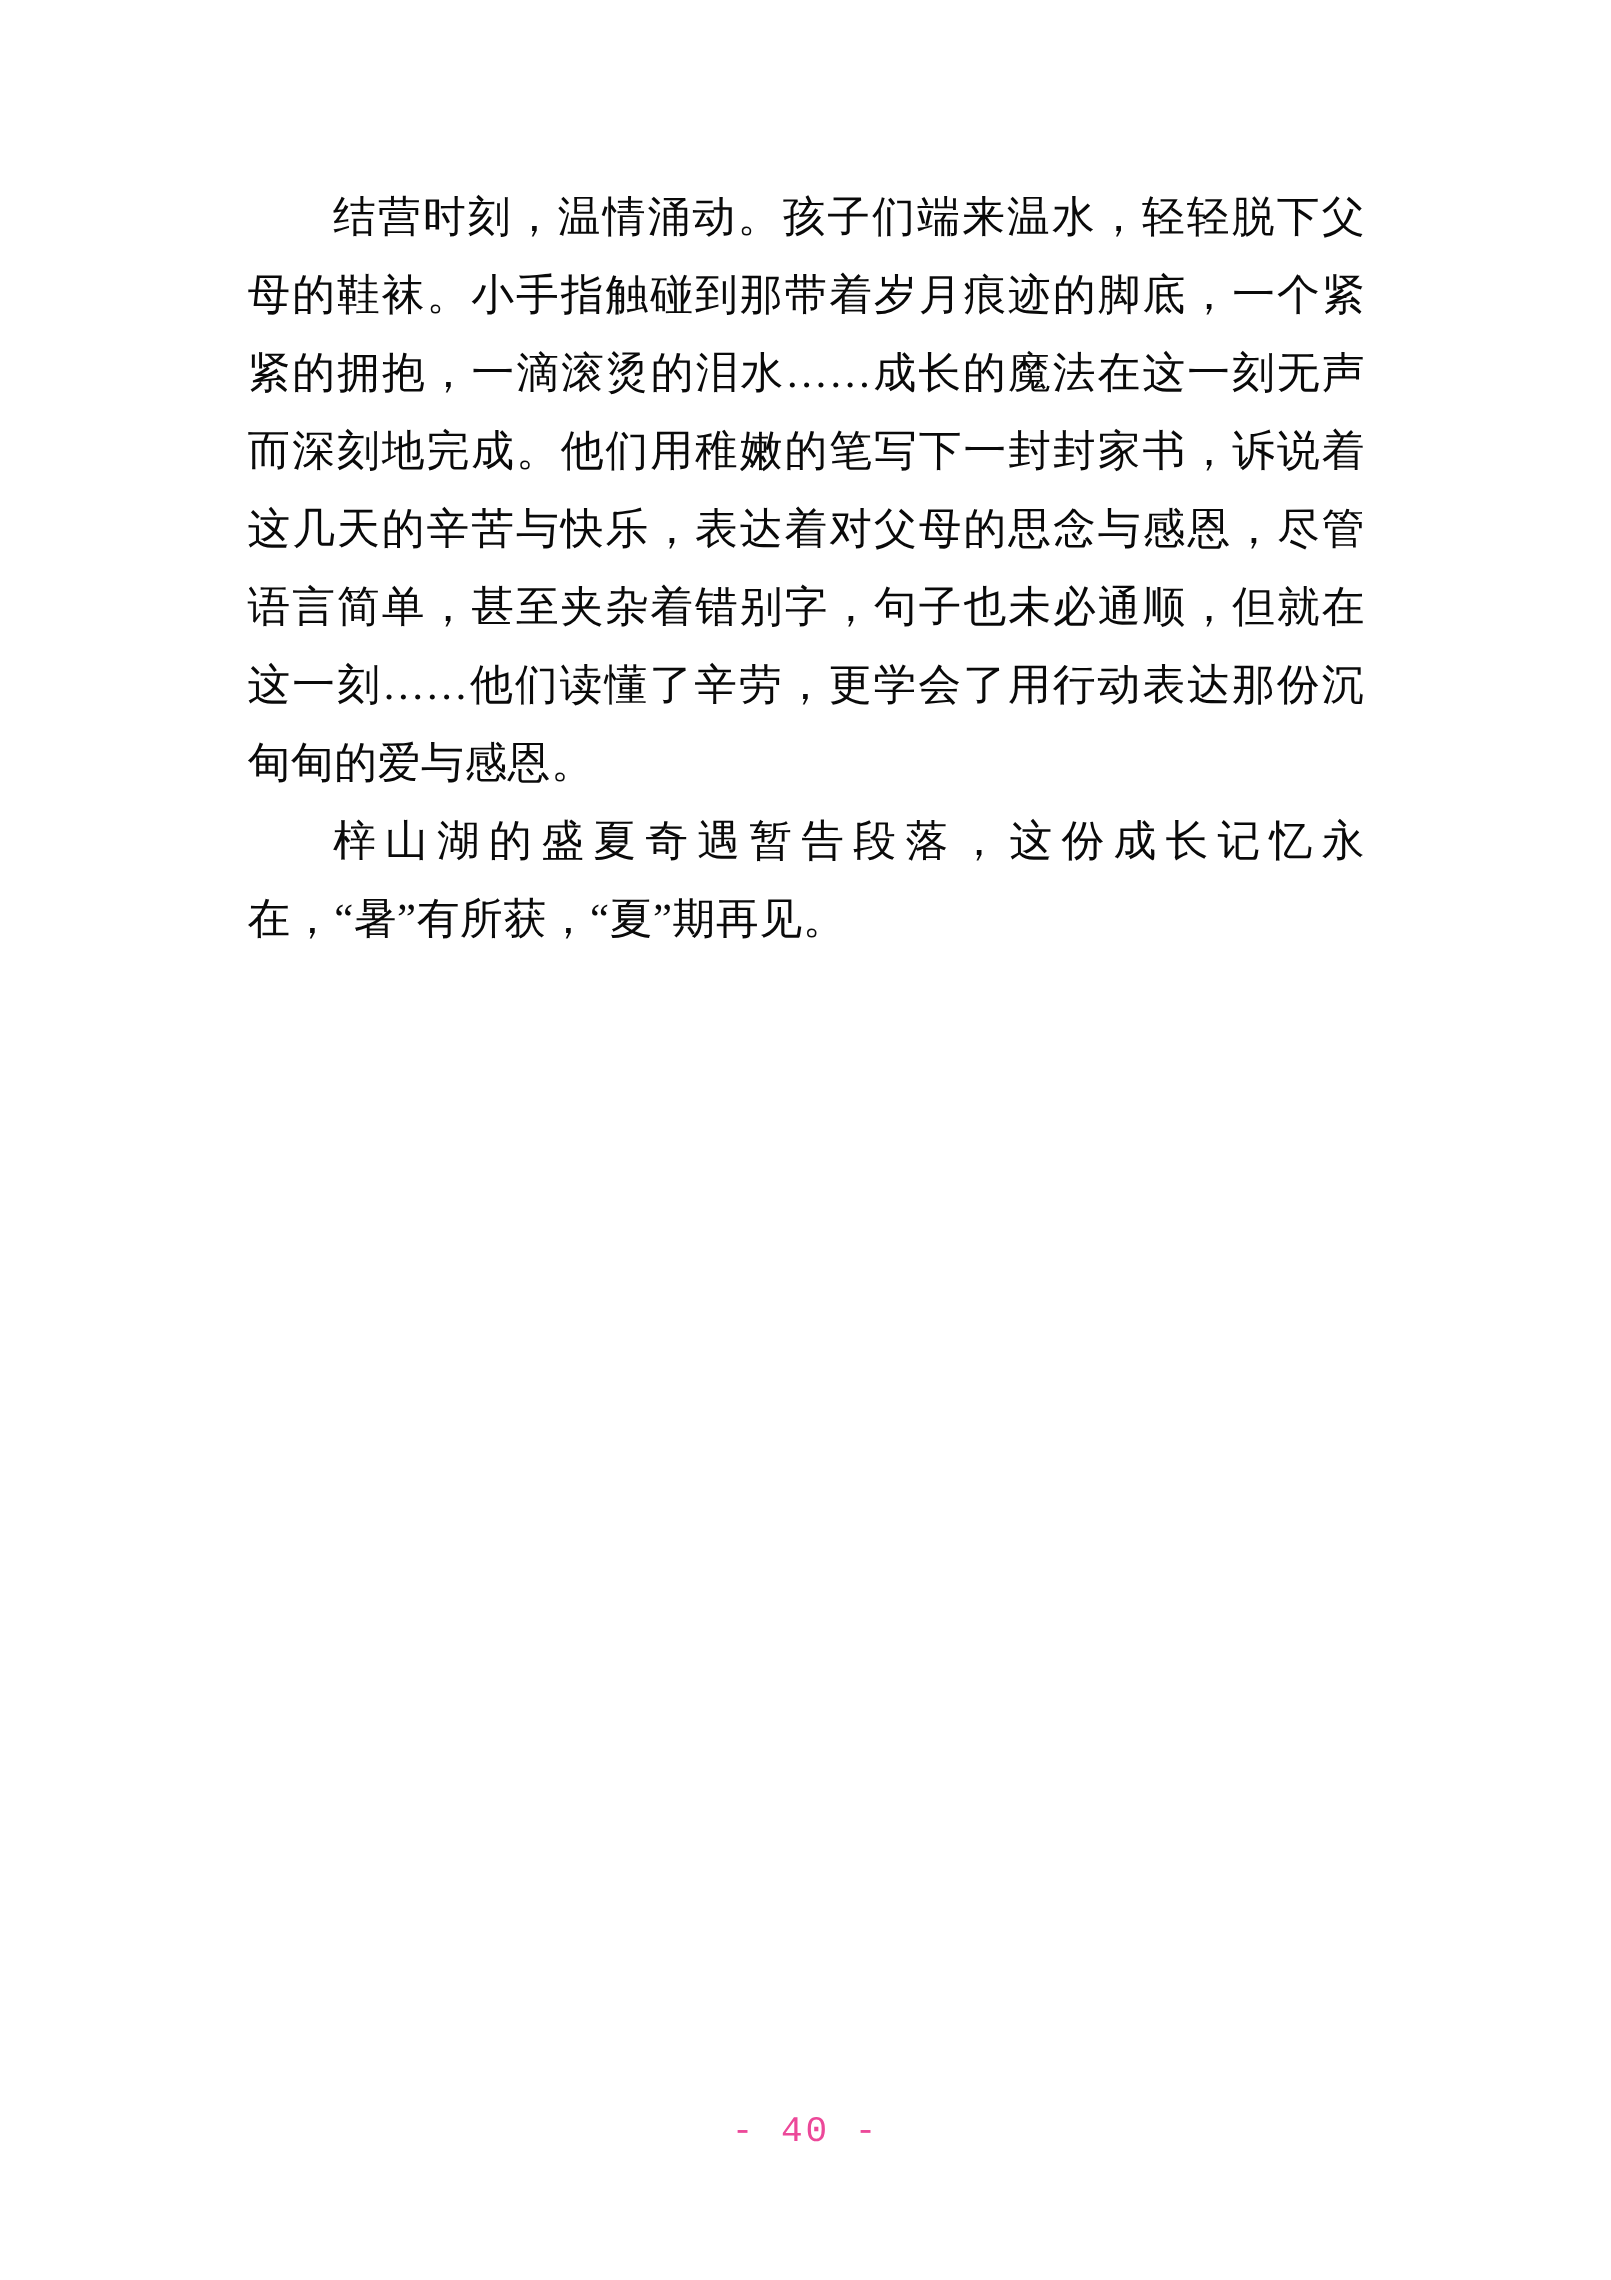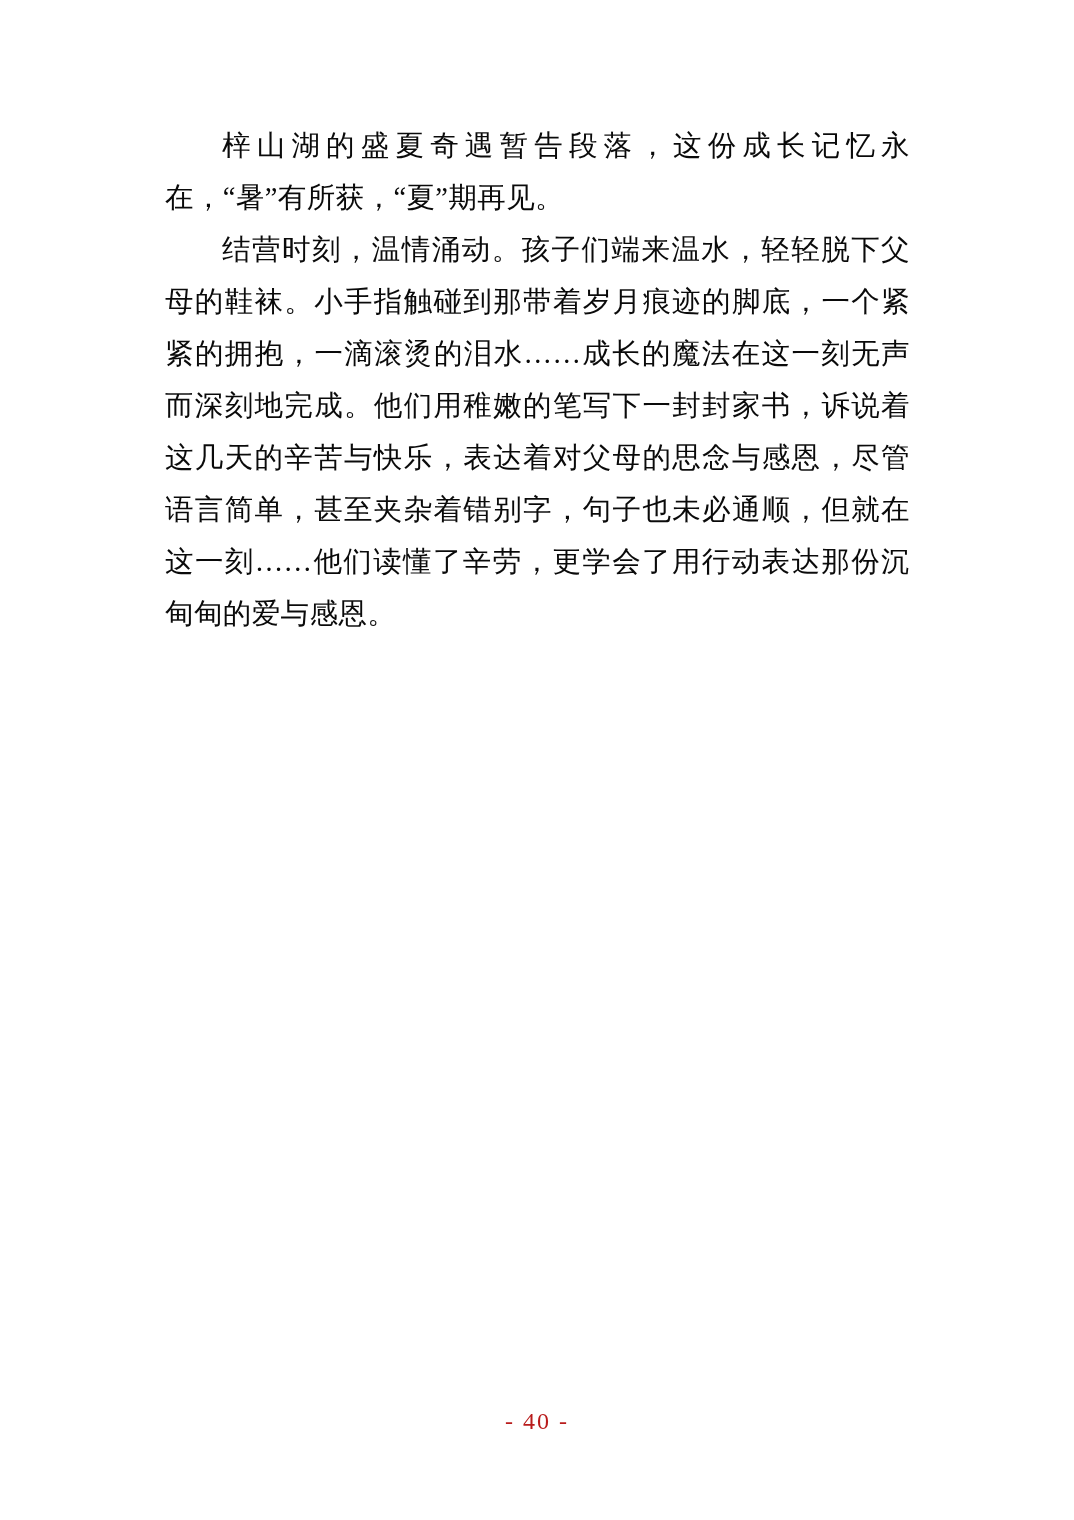--- a/index.html
+++ b/index.html
@@ -38,29 +38,29 @@
   }
   .footer {
     position: absolute;
     left: 0;
     right: 0;
     top: 1408px;
     text-align: center;
   }
   .page-number {
     font-size: 24px;
-    color: #b91c1c;
-    font-family: Liberation Serif, serif;
+    color: #ec4899;
+    font-family: Liberation Mono, monospace;
     letter-spacing: 2px;
   }
 </style>
 </head>
 <body>
 
 <div class="page">
   <div class="content">
+    <p class="para">结营时刻，温情涌动。孩子们端来温水，轻轻脱下父母的鞋袜。小手指触碰到那带着岁月痕迹的脚底，一个紧紧的拥抱，一滴滚烫的泪水……成长的魔法在这一刻无声而深刻地完成。他们用稚嫩的笔写下一封封家书，诉说着这几天的辛苦与快乐，表达着对父母的思念与感恩，尽管语言简单，甚至夹杂着错别字，句子也未必通顺，但就在这一刻……他们读懂了辛劳，更学会了用行动表达那份沉甸甸的爱与感恩。</p>
     <p class="para">梓山湖的盛夏奇遇暂告段落，这份成长记忆永在，“暑”有所获，“夏”期再见。</p>
-    <p class="para">结营时刻，温情涌动。孩子们端来温水，轻轻脱下父母的鞋袜。小手指触碰到那带着岁月痕迹的脚底，一个紧紧的拥抱，一滴滚烫的泪水……成长的魔法在这一刻无声而深刻地完成。他们用稚嫩的笔写下一封封家书，诉说着这几天的辛苦与快乐，表达着对父母的思念与感恩，尽管语言简单，甚至夹杂着错别字，句子也未必通顺，但就在这一刻……他们读懂了辛劳，更学会了用行动表达那份沉甸甸的爱与感恩。</p>
   </div>
   <div class="footer">
     <span class="page-number">- 40 -</span>
   </div>
 </div>
 
 </body></html>

